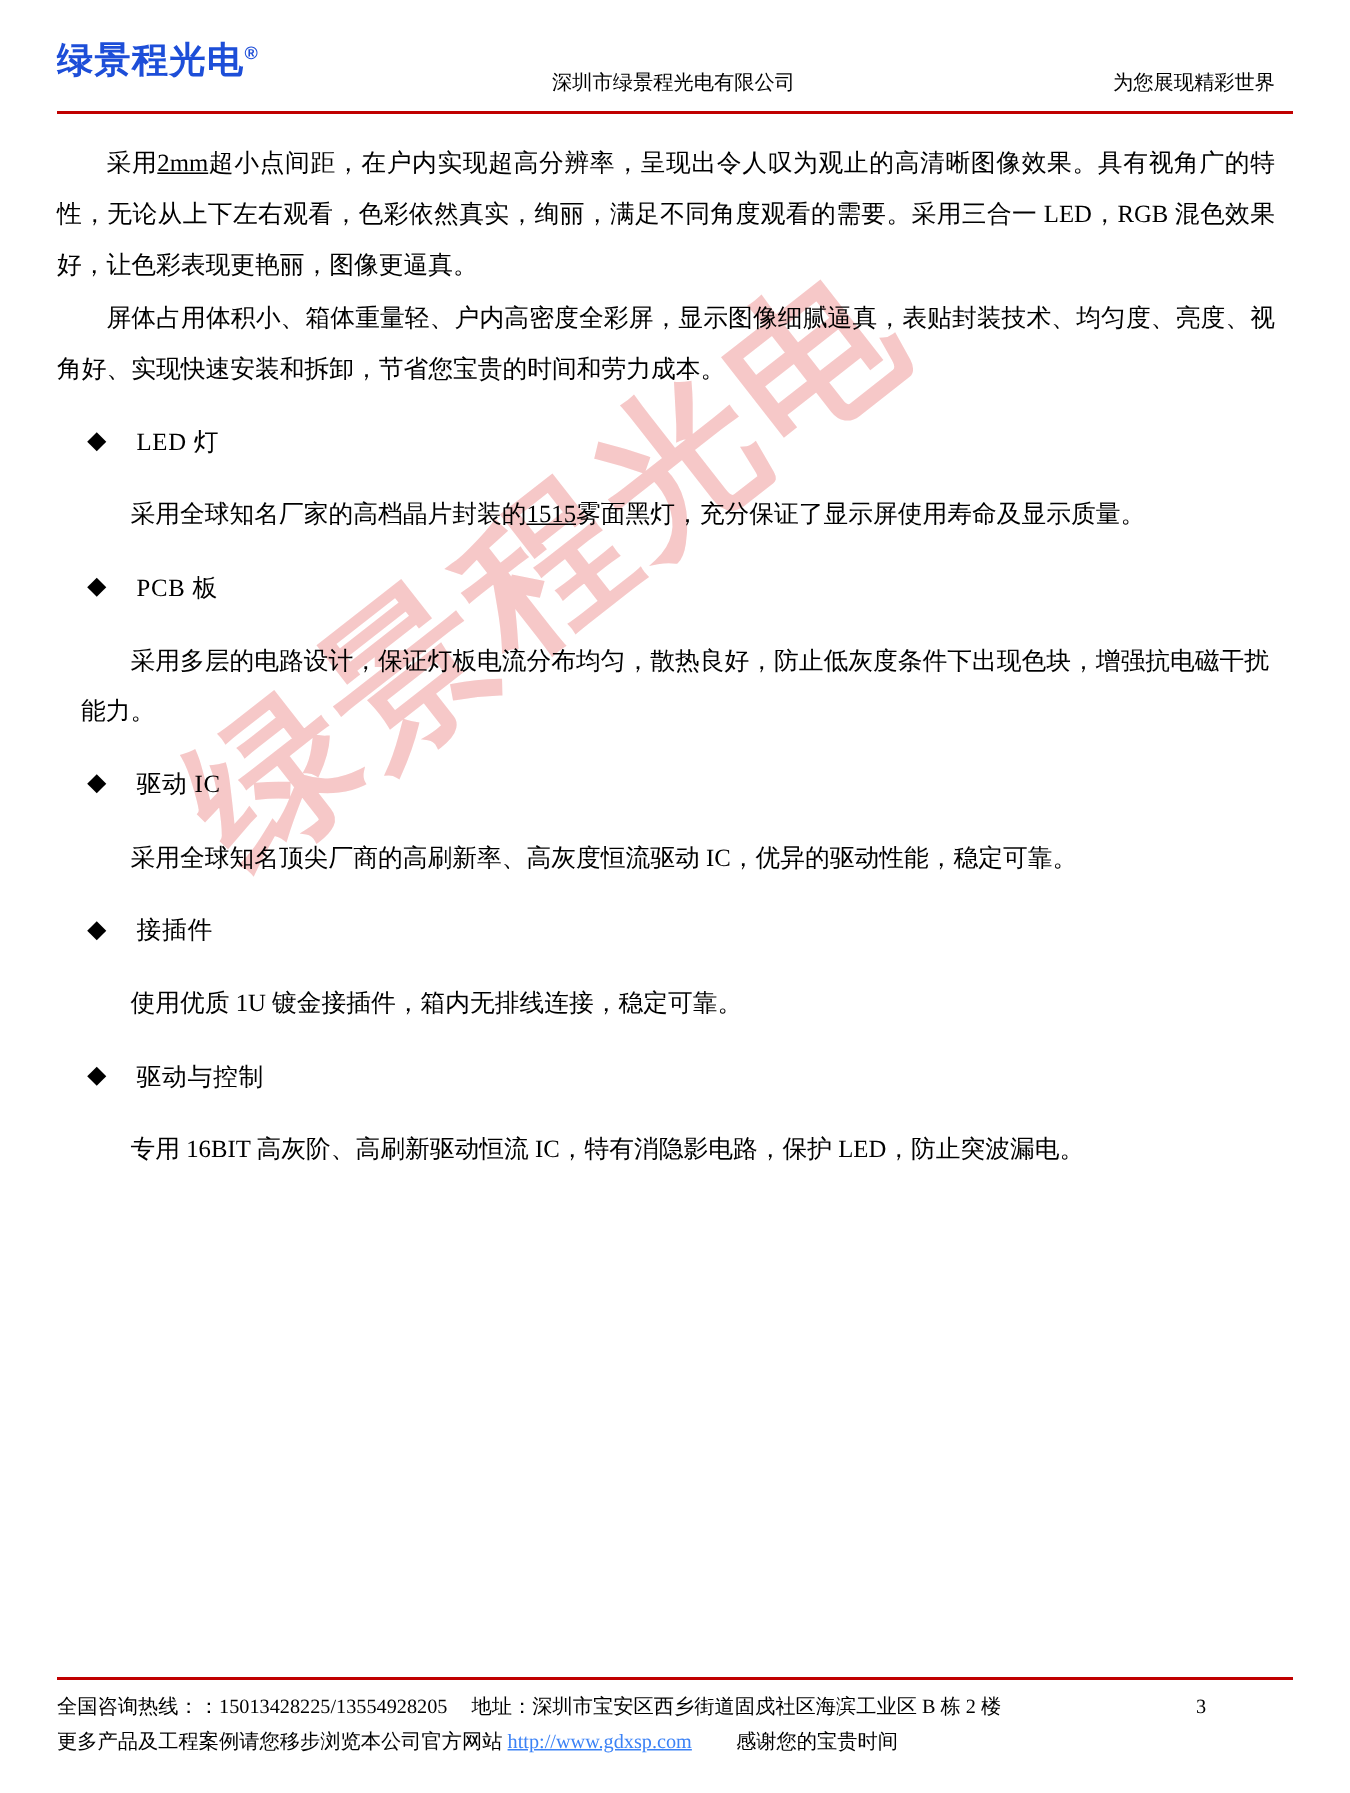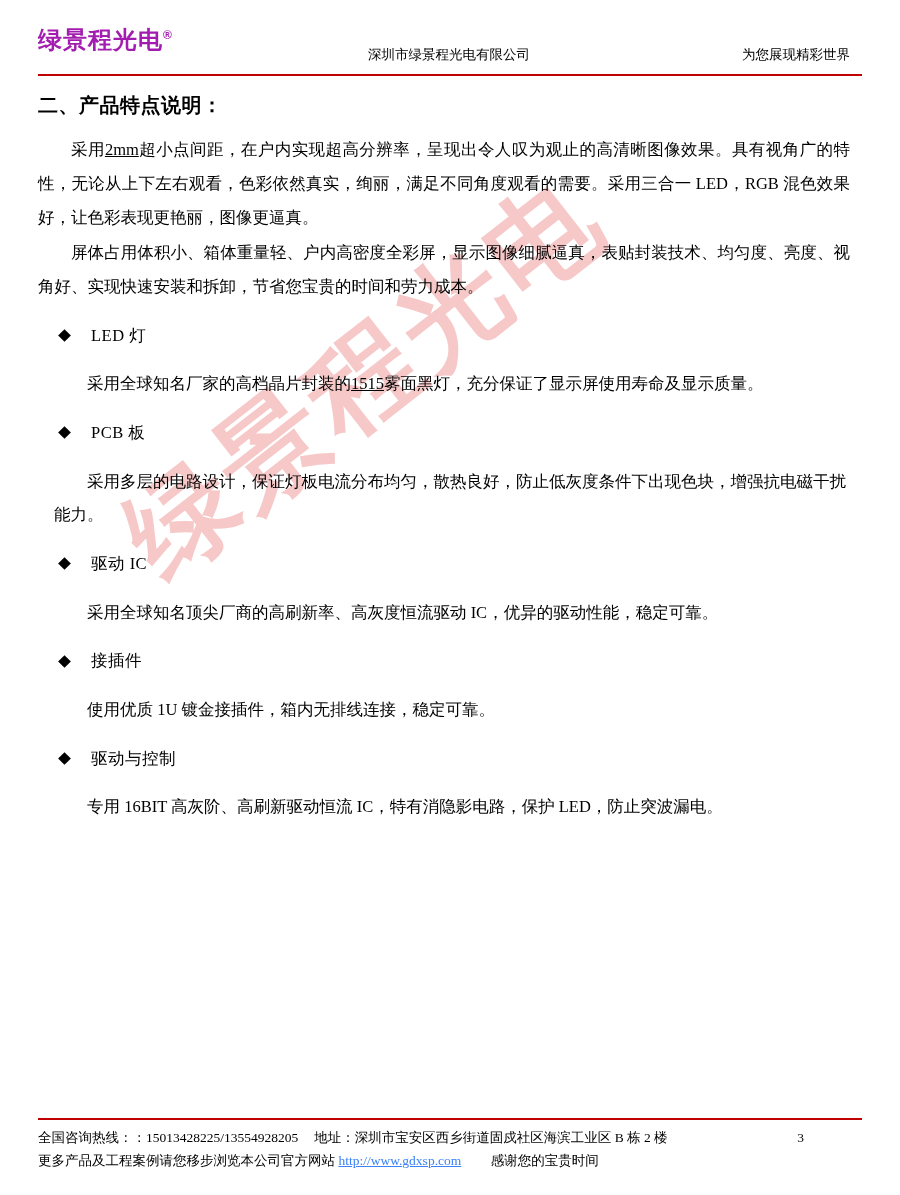--- a/index.html
+++ b/index.html
@@ -24,21 +24,21 @@
     right: 38px;
     height: 52px;
   }
   .brand {
     position: absolute;
     left: 0;
     top: 2px;
     font-family: "Liberation Sans", sans-serif;
     font-weight: bold;
     font-size: 24px;
-    color: #a21caf;
+    color: #1d4ed8;
     letter-spacing: 1px;
     white-space: nowrap;
   }
   .brand .reg {
     font-size: 12px;
     vertical-align: super;
   }
   .header-center {
     position: absolute;
     left: 330px;
@@ -194,21 +194,20 @@
   <div class="header-right">为您展现精彩世界</div>
 </div>
 <div class="header-rule"></div>
 
 <div class="watermark">
   <span>绿景程光电</span>
 </div>
 
 <div class="content">
 
-  <h2 class="section-title">二、产品特点说明：</h2>
 
   <p class="para">
     <span>采用</span><span class="u">2mm</span><span>超小点间距，在户内实现超高分辨率，呈现出令人叹为观止的高清晰图像效果。具有视角广的特性，无论从上下左右观看，色彩依然真实，绚丽，满足不同角度观看的需要。采用三合一 LED，RGB 混色效果好，让色彩表现更艳丽，图像更逼真。</span>
   </p>
 
   <p class="para">屏体占用体积小、箱体重量轻、户内高密度全彩屏，显示图像细腻逼真，表贴封装技术、均匀度、亮度、视角好、实现快速安装和拆卸，节省您宝贵的时间和劳力成本。</p>
 
   <div class="bullet-item">
     <div class="bullet-head">
       <span class="diamond"></span>

